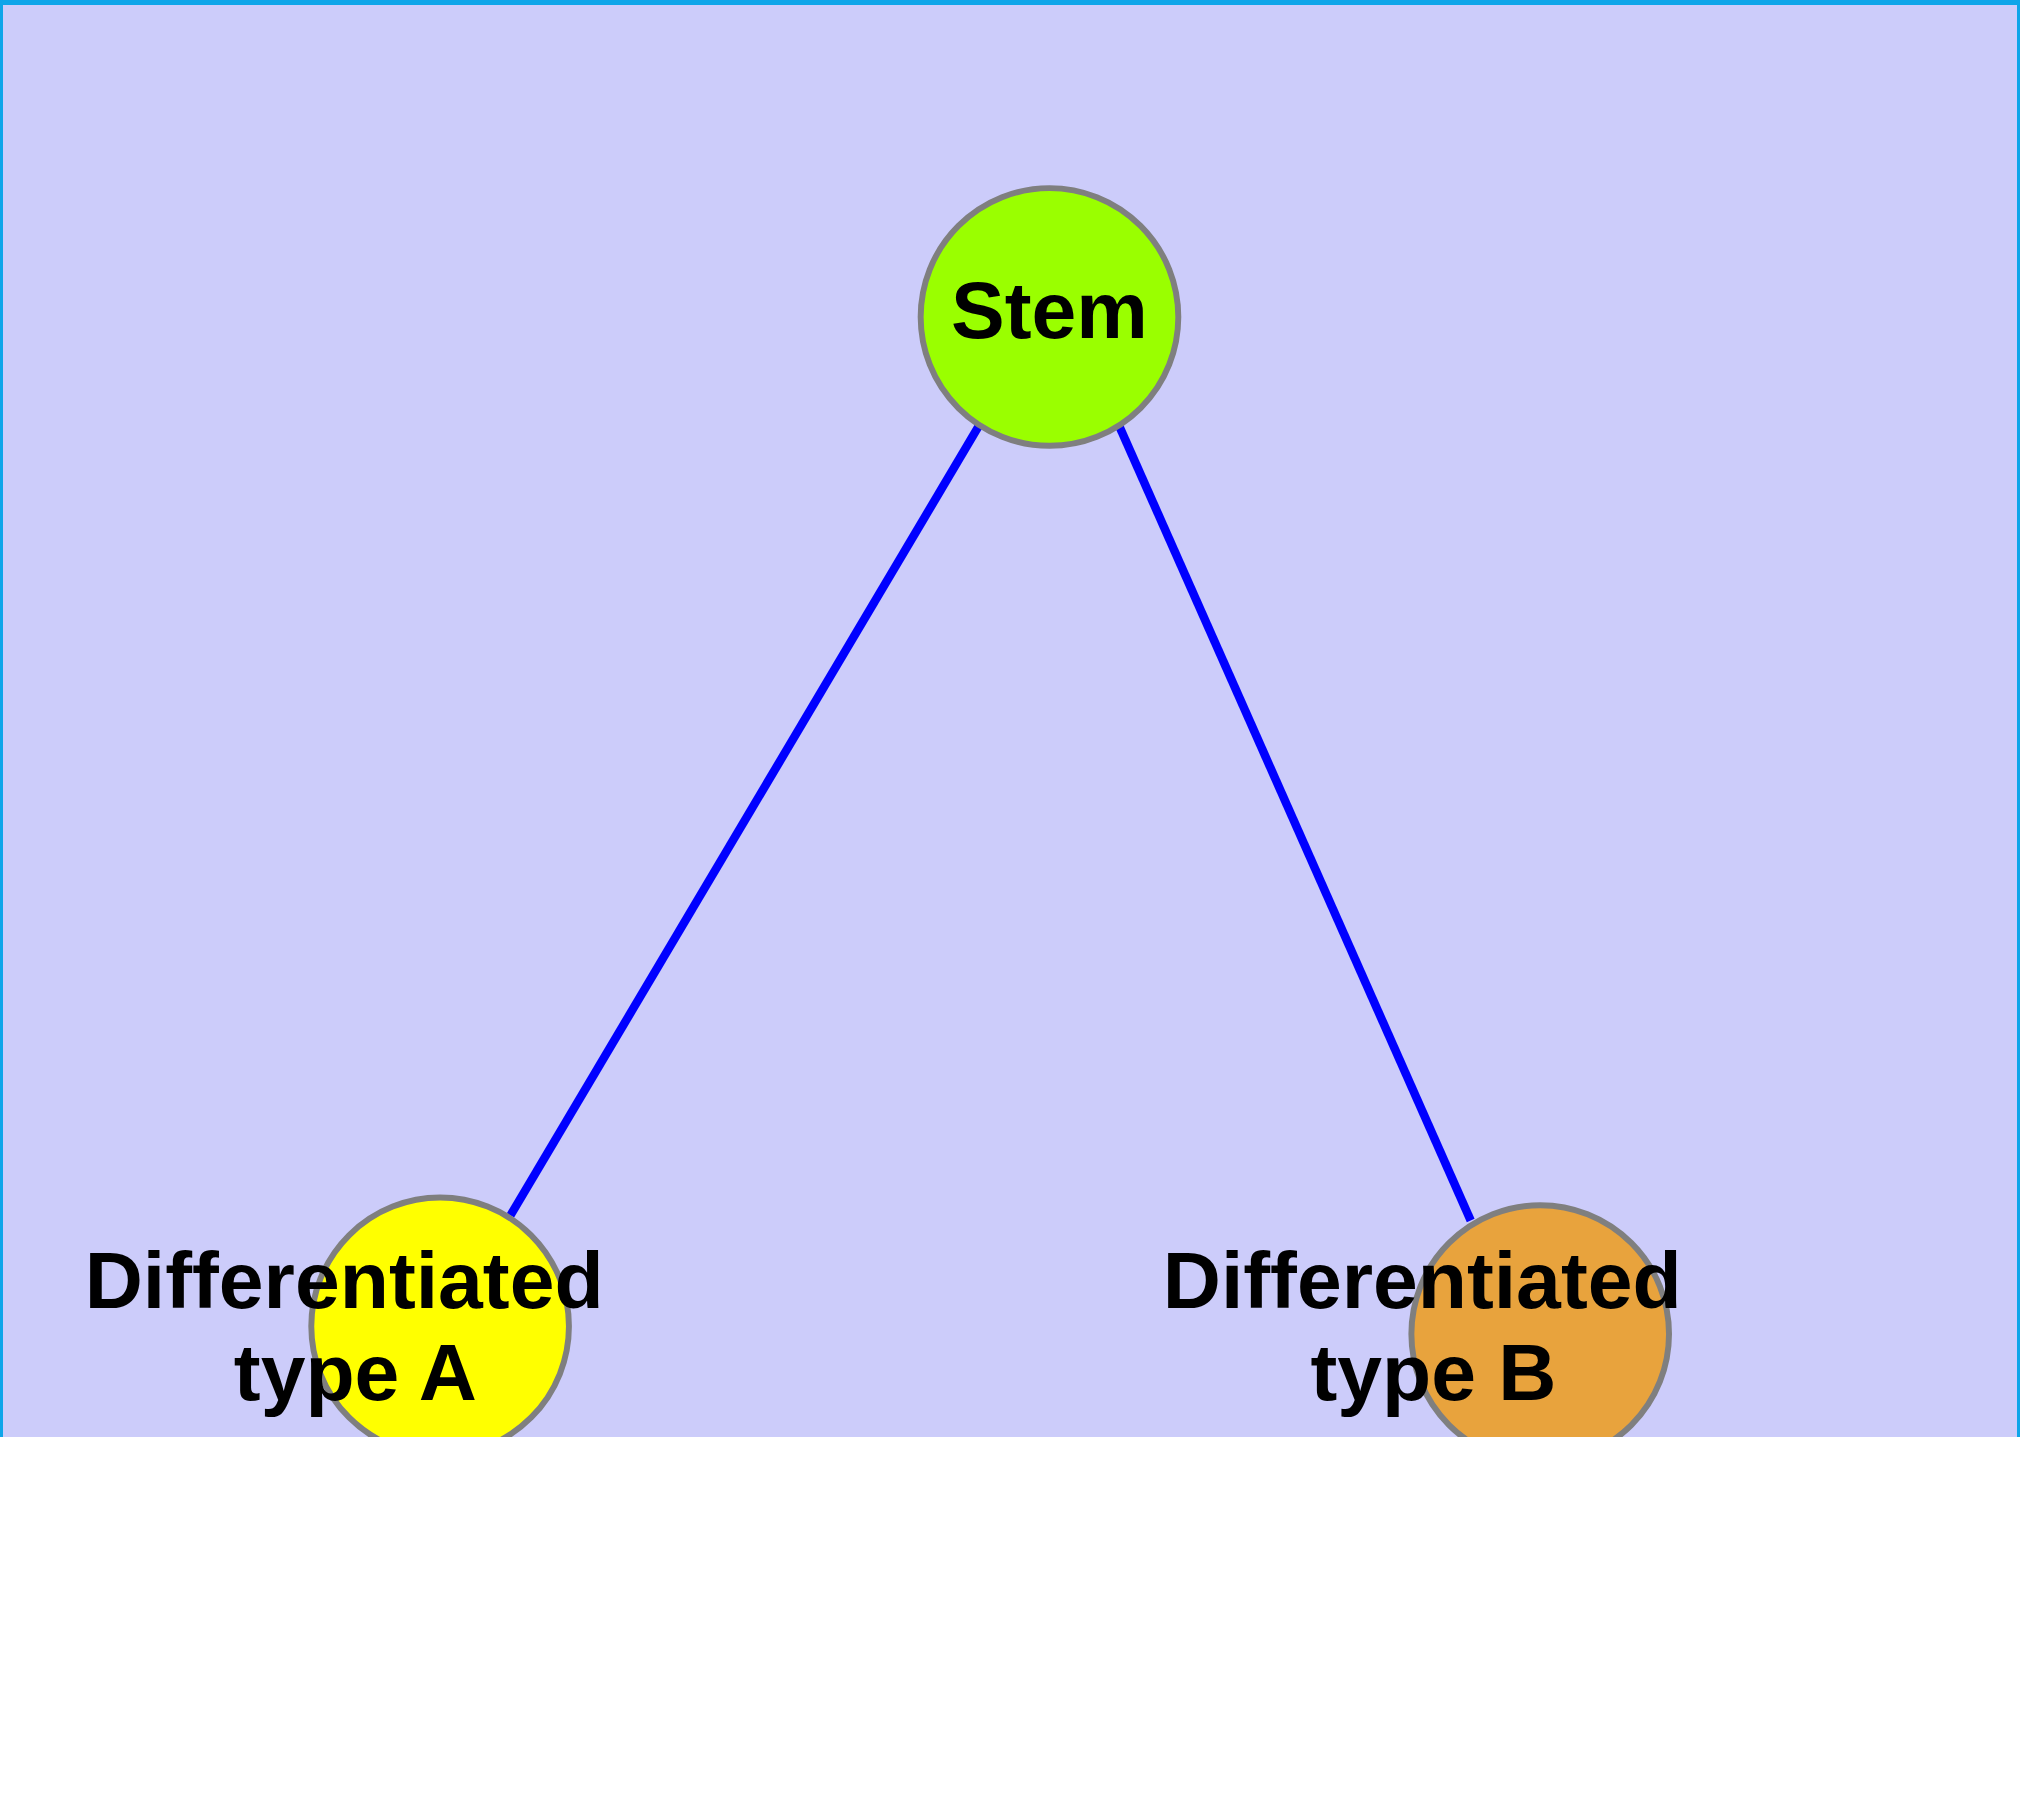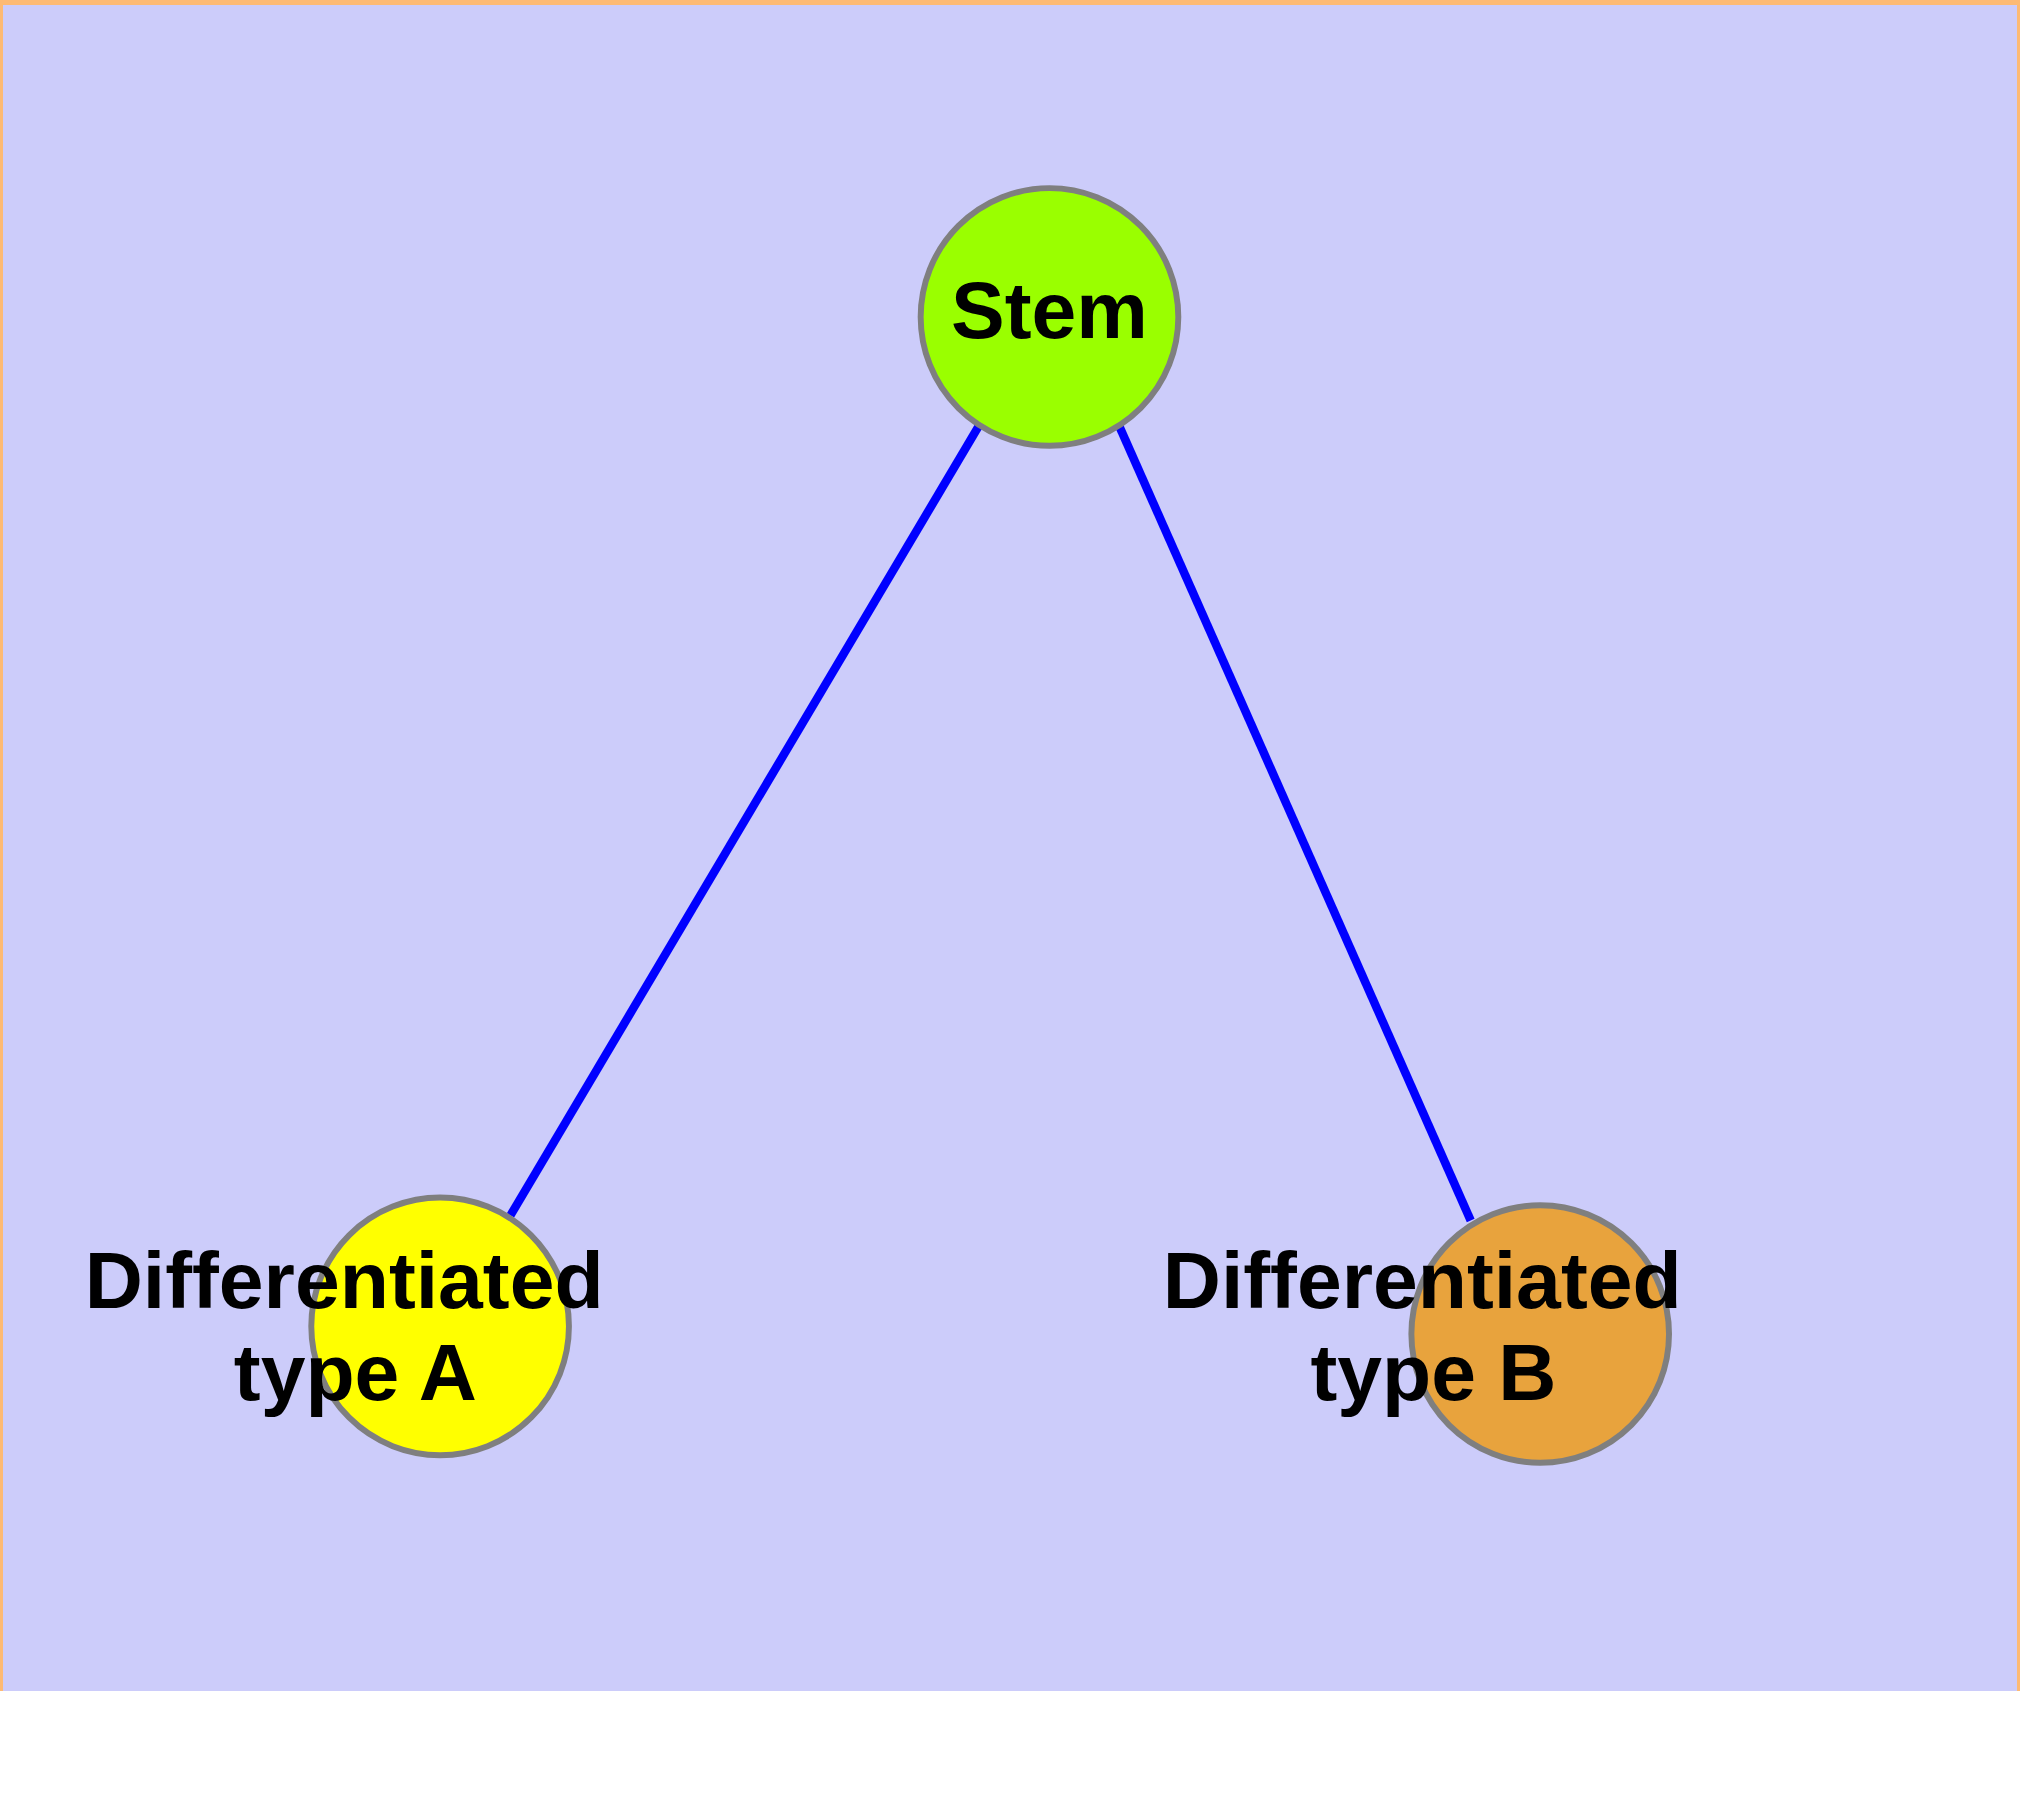--- a/index.html
+++ b/index.html
@@ -4,22 +4,22 @@
 <title>Cell Differentiation Graph</title>
 <style>
   html, body {
     margin: 0;
     padding: 0;
     background: #ffffff;
   }
   #canvas {
     position: relative;
     width: 2021px;
-    height: 1691px;
-    background: #fdba74;
+    height: 1437px;
+    background: #0ea5e9;
     overflow: hidden;
     font-family: "Liberation Sans", "DejaVu Sans", sans-serif;
   }
   #plot-background {
     position: absolute;
     left: 3.4px;
     top: 5.1px;
     width: 2014px;
     height: 1804px;
     background: #ccccfa;

